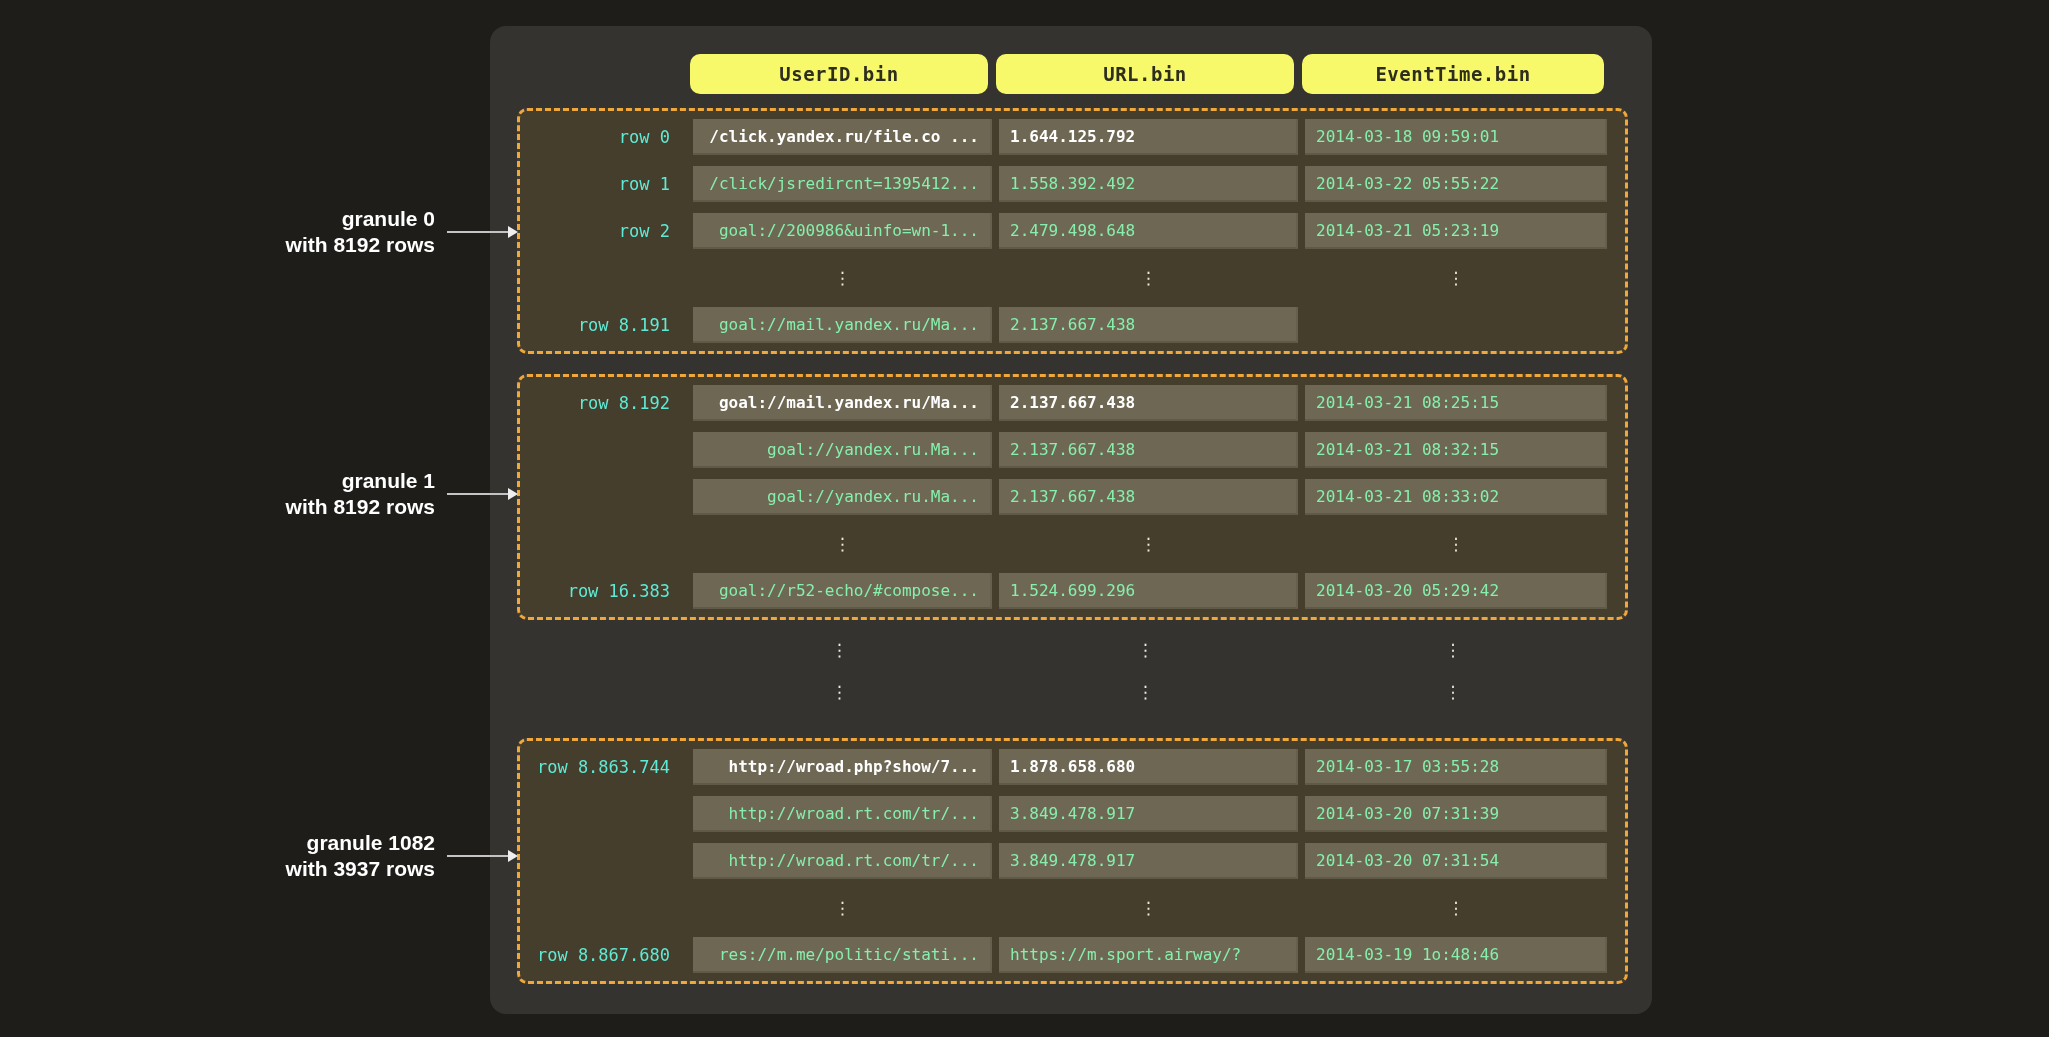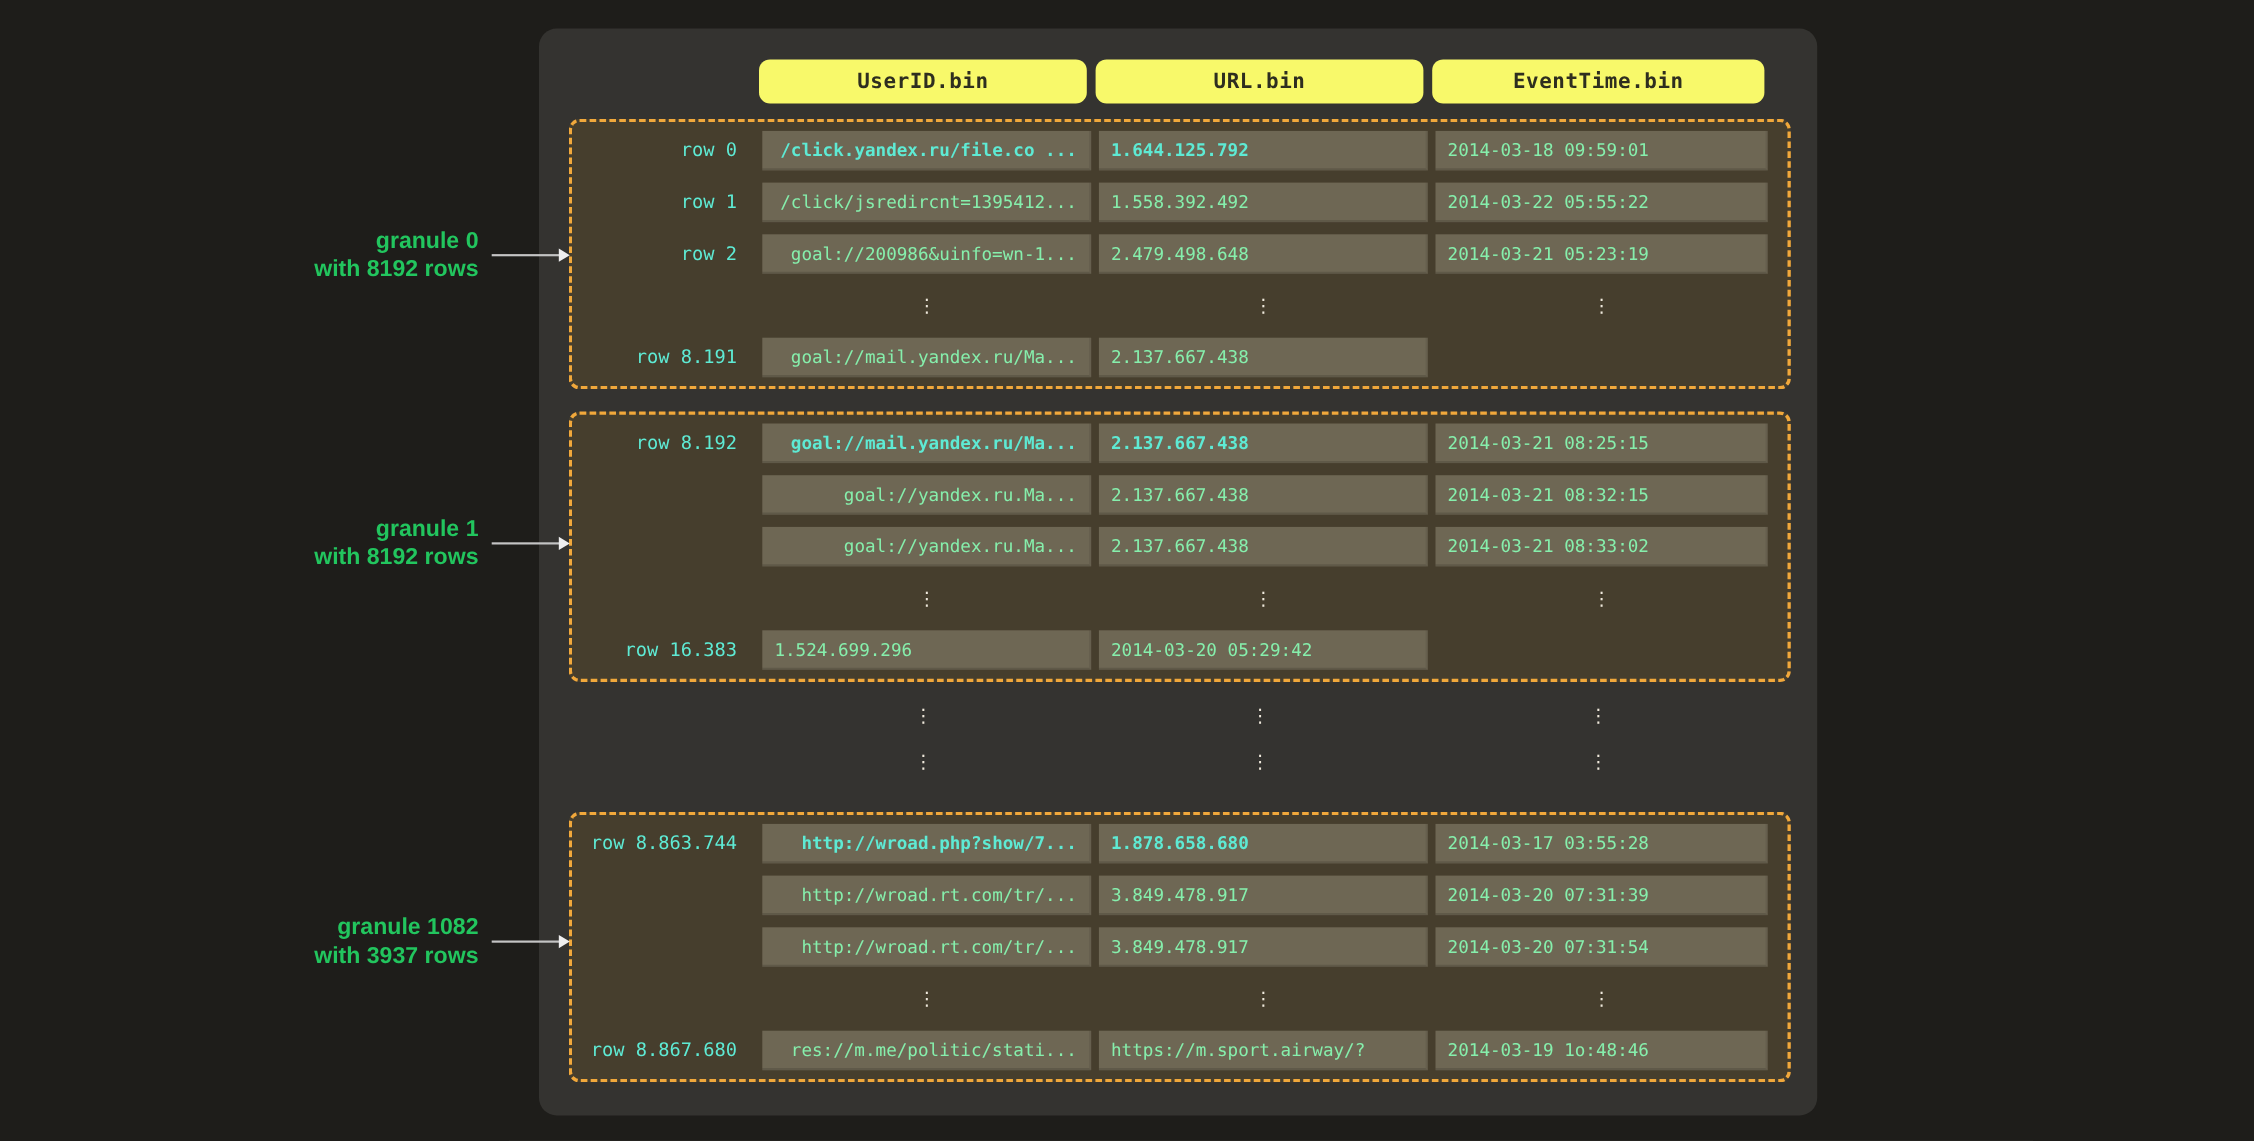--- a/index.html
+++ b/index.html
@@ -38,34 +38,34 @@
     align-self:center;text-align:right;padding-right:16px;
     color:#5eead4;font-size:17px;white-space:nowrap;
   }
   .cell{
     background:#6e6754;box-sizing:border-box;
     display:flex;align-items:center;padding:0 11px;
     font-size:16px;color:#86efac;white-space:nowrap;overflow:hidden;
     border-bottom:2px solid rgba(0,0,0,.13);border-right:2px solid rgba(0,0,0,.07);
   }
   .cell.url{justify-content:flex-end;}
-  .cell.hl{color:#5eead4;font-weight:bold;}
+  .cell.hl{color:#ffffff;font-weight:bold;}
   .ellcell{
     display:flex;align-items:center;justify-content:center;
     color:#efe9dc;font-size:17px;letter-spacing:0;
   }
   
   .between{position:absolute;left:521px;top:632px;width:1094px;}
   .between .row{height:36px;margin-top:6px;}
   .between .row:first-child{margin-top:0;}
   
   .glabel{
     position:absolute;left:140px;width:295px;text-align:right;
     font-family:"Liberation Sans", sans-serif;font-weight:bold;
-    font-size:21px;line-height:26px;color:#22c55e;
+    font-size:21px;line-height:26px;color:#ffffff;
   }
   .glabel.l0{top:206px}.glabel.l1{top:468px}.glabel.l2{top:830px}
   .arrow{position:absolute;left:447px;width:62px;height:2px;background:#c4c4c4;}
   .arrow.a0{top:231px}.arrow.a1{top:493px}.arrow.a2{top:855px}
   .arrow::after{
     content:"";position:absolute;right:-9px;top:-5px;
     border-left:10px solid #efefef;border-top:6px solid transparent;border-bottom:6px solid transparent;
   }
 </style>
 </head>
@@ -131,20 +131,21 @@
     <div class="cell">2014-03-21 08:33:02</div>
   </div>
   <div class="row">
     <div class="rlabel"></div>
     <div class="ellcell">⋮</div>
     <div class="ellcell">⋮</div>
     <div class="ellcell">⋮</div>
   </div>
   <div class="row">
     <div class="rlabel">row 16.383</div>
+    <div class="cell url">goal://r52-echo/#compose...</div>
     <div class="cell">1.524.699.296</div>
     <div class="cell">2014-03-20 05:29:42</div>
   </div>
 </div>
 
 <div class="between">
   <div class="row">
     <div class="rlabel"></div>
     <div class="ellcell">⋮</div>
     <div class="ellcell">⋮</div>

